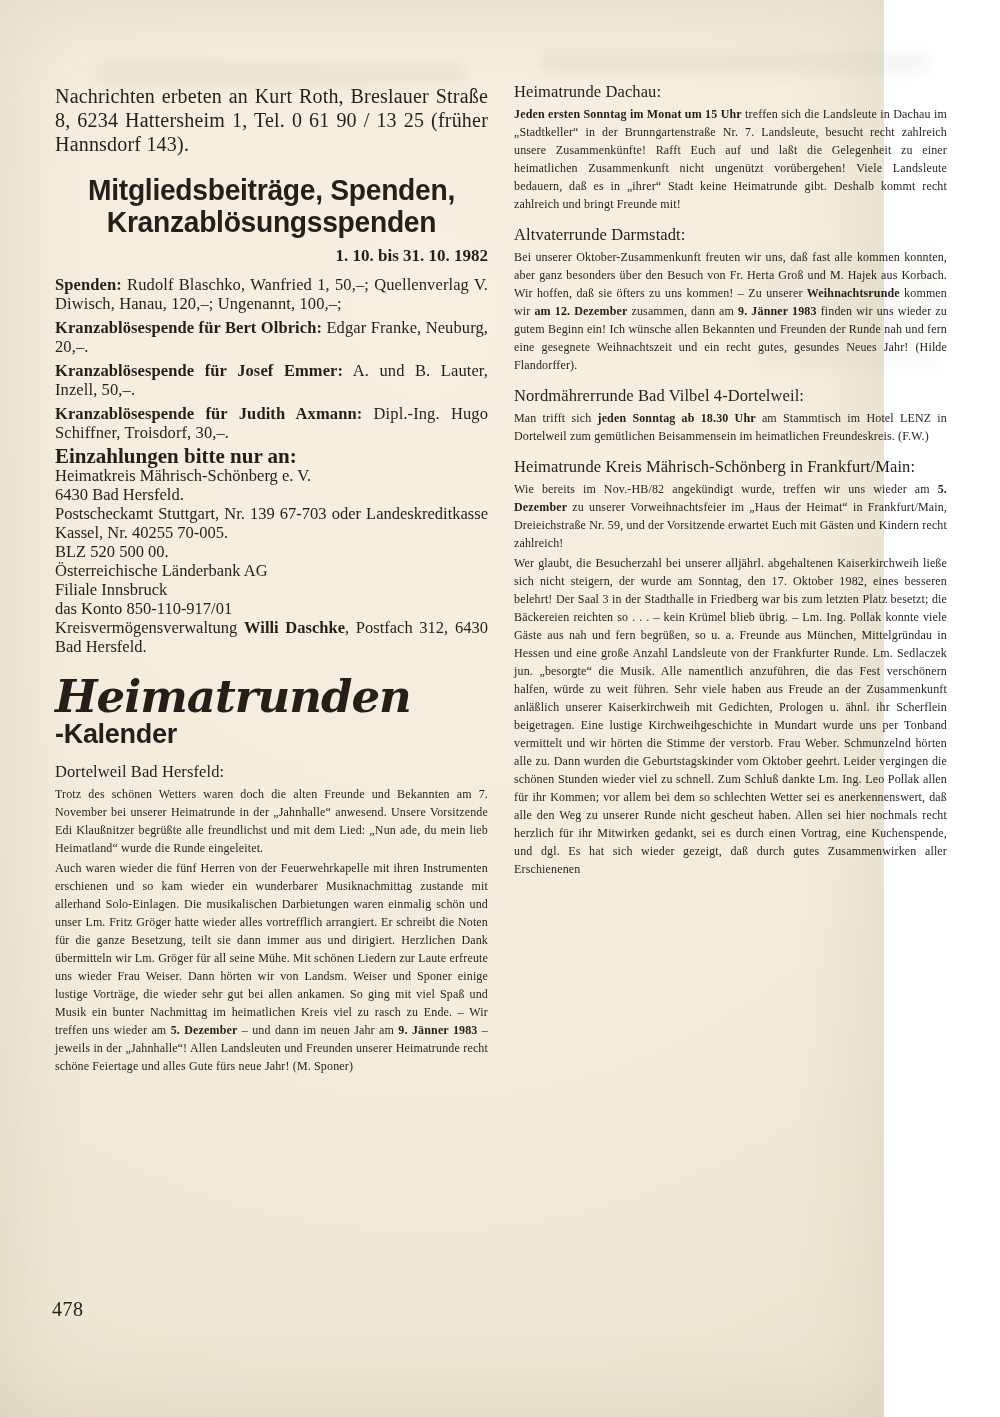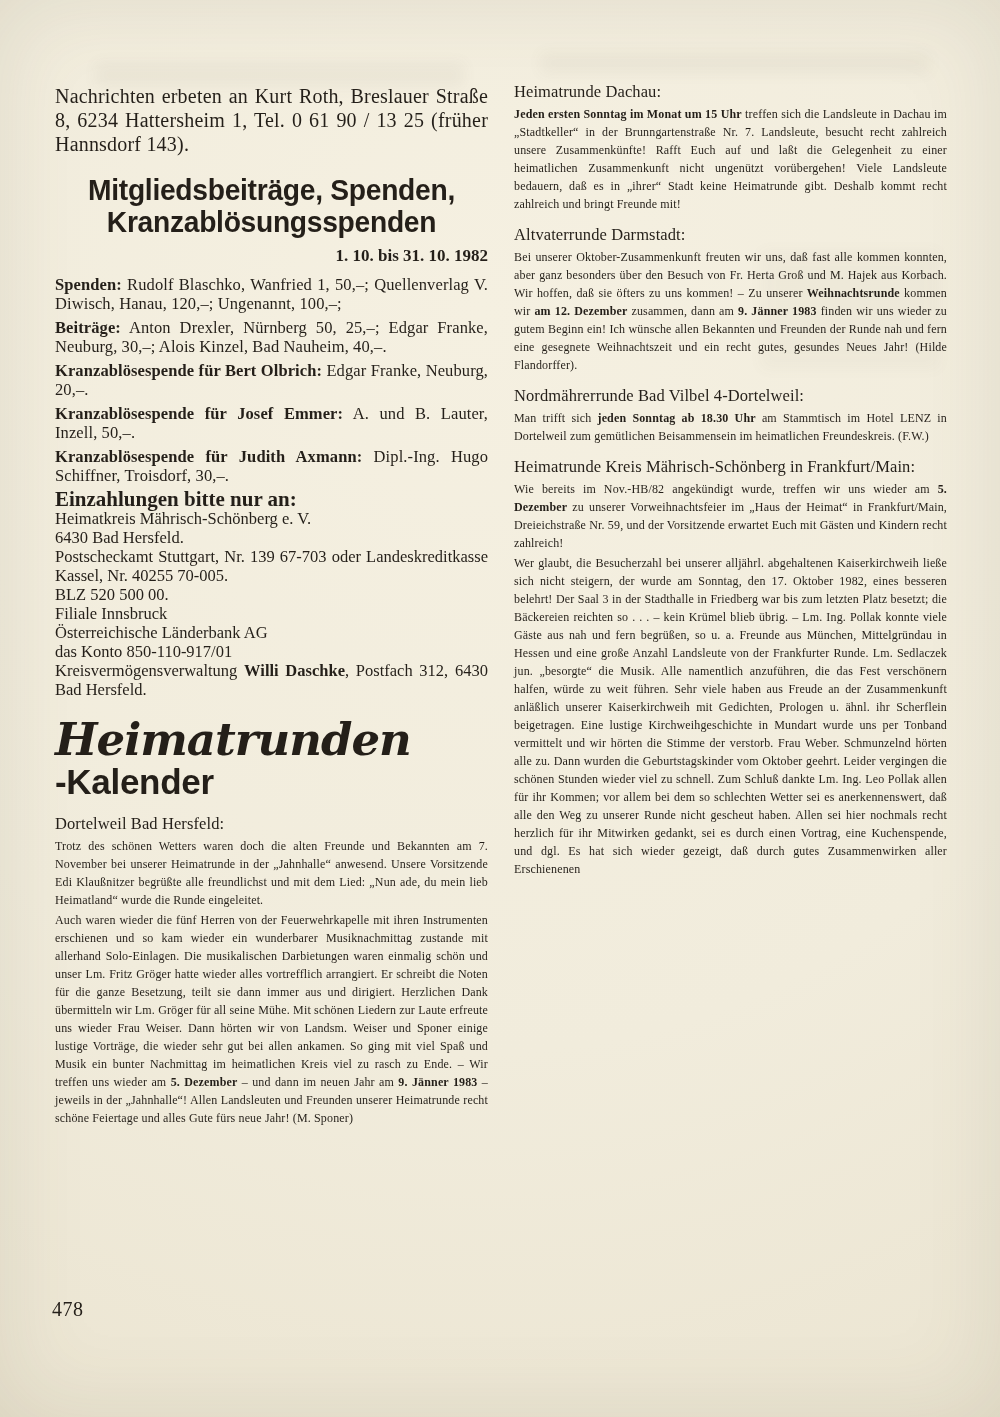--- a/index.html
+++ b/index.html
@@ -1,21 +1,21 @@
 <!DOCTYPE html>
 <html lang="de"><head>
 <meta charset="utf-8">
 <style>
   html, body { margin: 0; padding: 0; }
   body {
     width: 1000px; height: 1417px; overflow: hidden;
     font-family: "Liberation Serif", "DejaVu Serif", serif;
   }
   .page {
-    position: relative; width: 1000px; height: 1417px;
+    position: relative; width: 884px; height: 1417px;
     background: radial-gradient(130% 95% at 48% 22%, #f5f0e1 0%, #f1ecdc 55%, #eae3cf 100%);
     color: #241f19;
     box-shadow: inset 0 0 90px rgba(90,80,55,.12);
   }
   .ghost {
     position: absolute; background: #6b6350; opacity: .05;
     filter: blur(7px); border-radius: 5px; pointer-events: none;
   }
   .g1 { left: 95px;  top: 62px;  width: 370px; height: 26px; }
   .g2 { left: 540px; top: 52px;  width: 390px; height: 22px; }
@@ -52,21 +52,21 @@
 
   .kalender-title {
     margin: 18px 0 10px; display: flex; align-items: baseline; white-space: nowrap; flex-direction: column;
   }
   .kal-script {
     font-family: "DejaVu Serif", serif; font-style: italic; font-weight: bold;
     font-size: 45px; line-height: 1; letter-spacing: -1px;
   }
   .kal-suffix {
     font-family: "Liberation Sans", "DejaVu Sans", sans-serif;
-    font-weight: bold; font-size: 35px; letter-spacing: -.3px;
+    font-weight: bold; font-size: 27px; letter-spacing: -.3px;
   }
 
   .runde-heading {
     font-size: 16.5px; font-weight: normal; line-height: 20px;
     margin: 12px 0 3px; letter-spacing: .1px;
   }
   .col-right .runde:first-child .runde-heading { margin-top: 0; }
   .body-p {
     font-size: 12px; line-height: 18px; margin: 0 0 2px; letter-spacing: .15px;
   }
@@ -90,33 +90,32 @@
     <p class="intro jt">Nachrichten erbeten an Kurt Roth, Breslauer Straße 8, 6234 Hattersheim 1, Tel. 0 61 90 / 13 25 (früher Hannsdorf 143).</p>
 
     <h1 class="section-title">
       <span class="line">Mitgliedsbeiträge, Spenden,</span>
       <span class="line">Kranzablösungsspenden</span>
     </h1>
 
     <h2 class="date-range">1. 10. bis 31. 10. 1982</h2>
 
     <p class="entry jt"><b>Spenden:</b><span> Rudolf Blaschko, Wanfried 1, 50,–; Quellenverlag V. Diwisch, Hanau, 120,–; Ungenannt, 100,–;</span></p>
-    <p class="entry jt"><b>Beiträge:</b><span> Anton Drexler, Nürnberg 50, 25,–; Edgar Franke, Neuburg, 30,–; Alois Kinzel, Bad Nauheim, 40,–.</span></p>
     <p class="entry jt"><b>Kranzablösespende für Bert Olbrich:</b><span> Edgar Franke, Neuburg, 20,–.</span></p>
     <p class="entry jt"><b>Kranzablösespende für Josef Emmer:</b><span> A. und B. Lauter, Inzell, 50,–.</span></p>
     <p class="entry jt"><b>Kranzablösespende für Judith Axmann:</b><span> Dipl.-Ing. Hugo Schiffner, Troisdorf, 30,–.</span></p>
 
     <div class="payment-block">
       <p class="payment-heading">Einzahlungen bitte nur an:</p>
       <p class="pline"><span>Heimatkreis Mährisch-Schönberg e. V.</span></p>
       <p class="pline"><span>6430 Bad Hersfeld.</span></p>
       <p class="pline jt"><span>Postscheckamt Stuttgart, Nr. 139 67-703 oder Landeskreditkasse Kassel, Nr. 40255 70-005.</span></p>
       <p class="pline"><span>BLZ 520 500 00.</span></p>
+      <p class="pline"><span>Österreichische Länderbank AG</span></p>
       <p class="pline"><span>Filiale Innsbruck</span></p>
-      <p class="pline"><span>Österreichische Länderbank AG</span></p>
       <p class="pline"><span>das Konto 850-110-917/01</span></p>
       <p class="pline jt"><span>Kreisvermögensverwaltung </span><b>Willi Daschke</b><span>, Postfach 312, 6430 Bad Hersfeld.</span></p>
     </div>
 
     <div class="kalender-title">
       <span class="kal-script">Heimatrunden</span>
         <span class="kal-suffix">-Kalender</span>
     </div>
 
     <h3 class="runde-heading">Dortelweil Bad Hersfeld:</h3>

